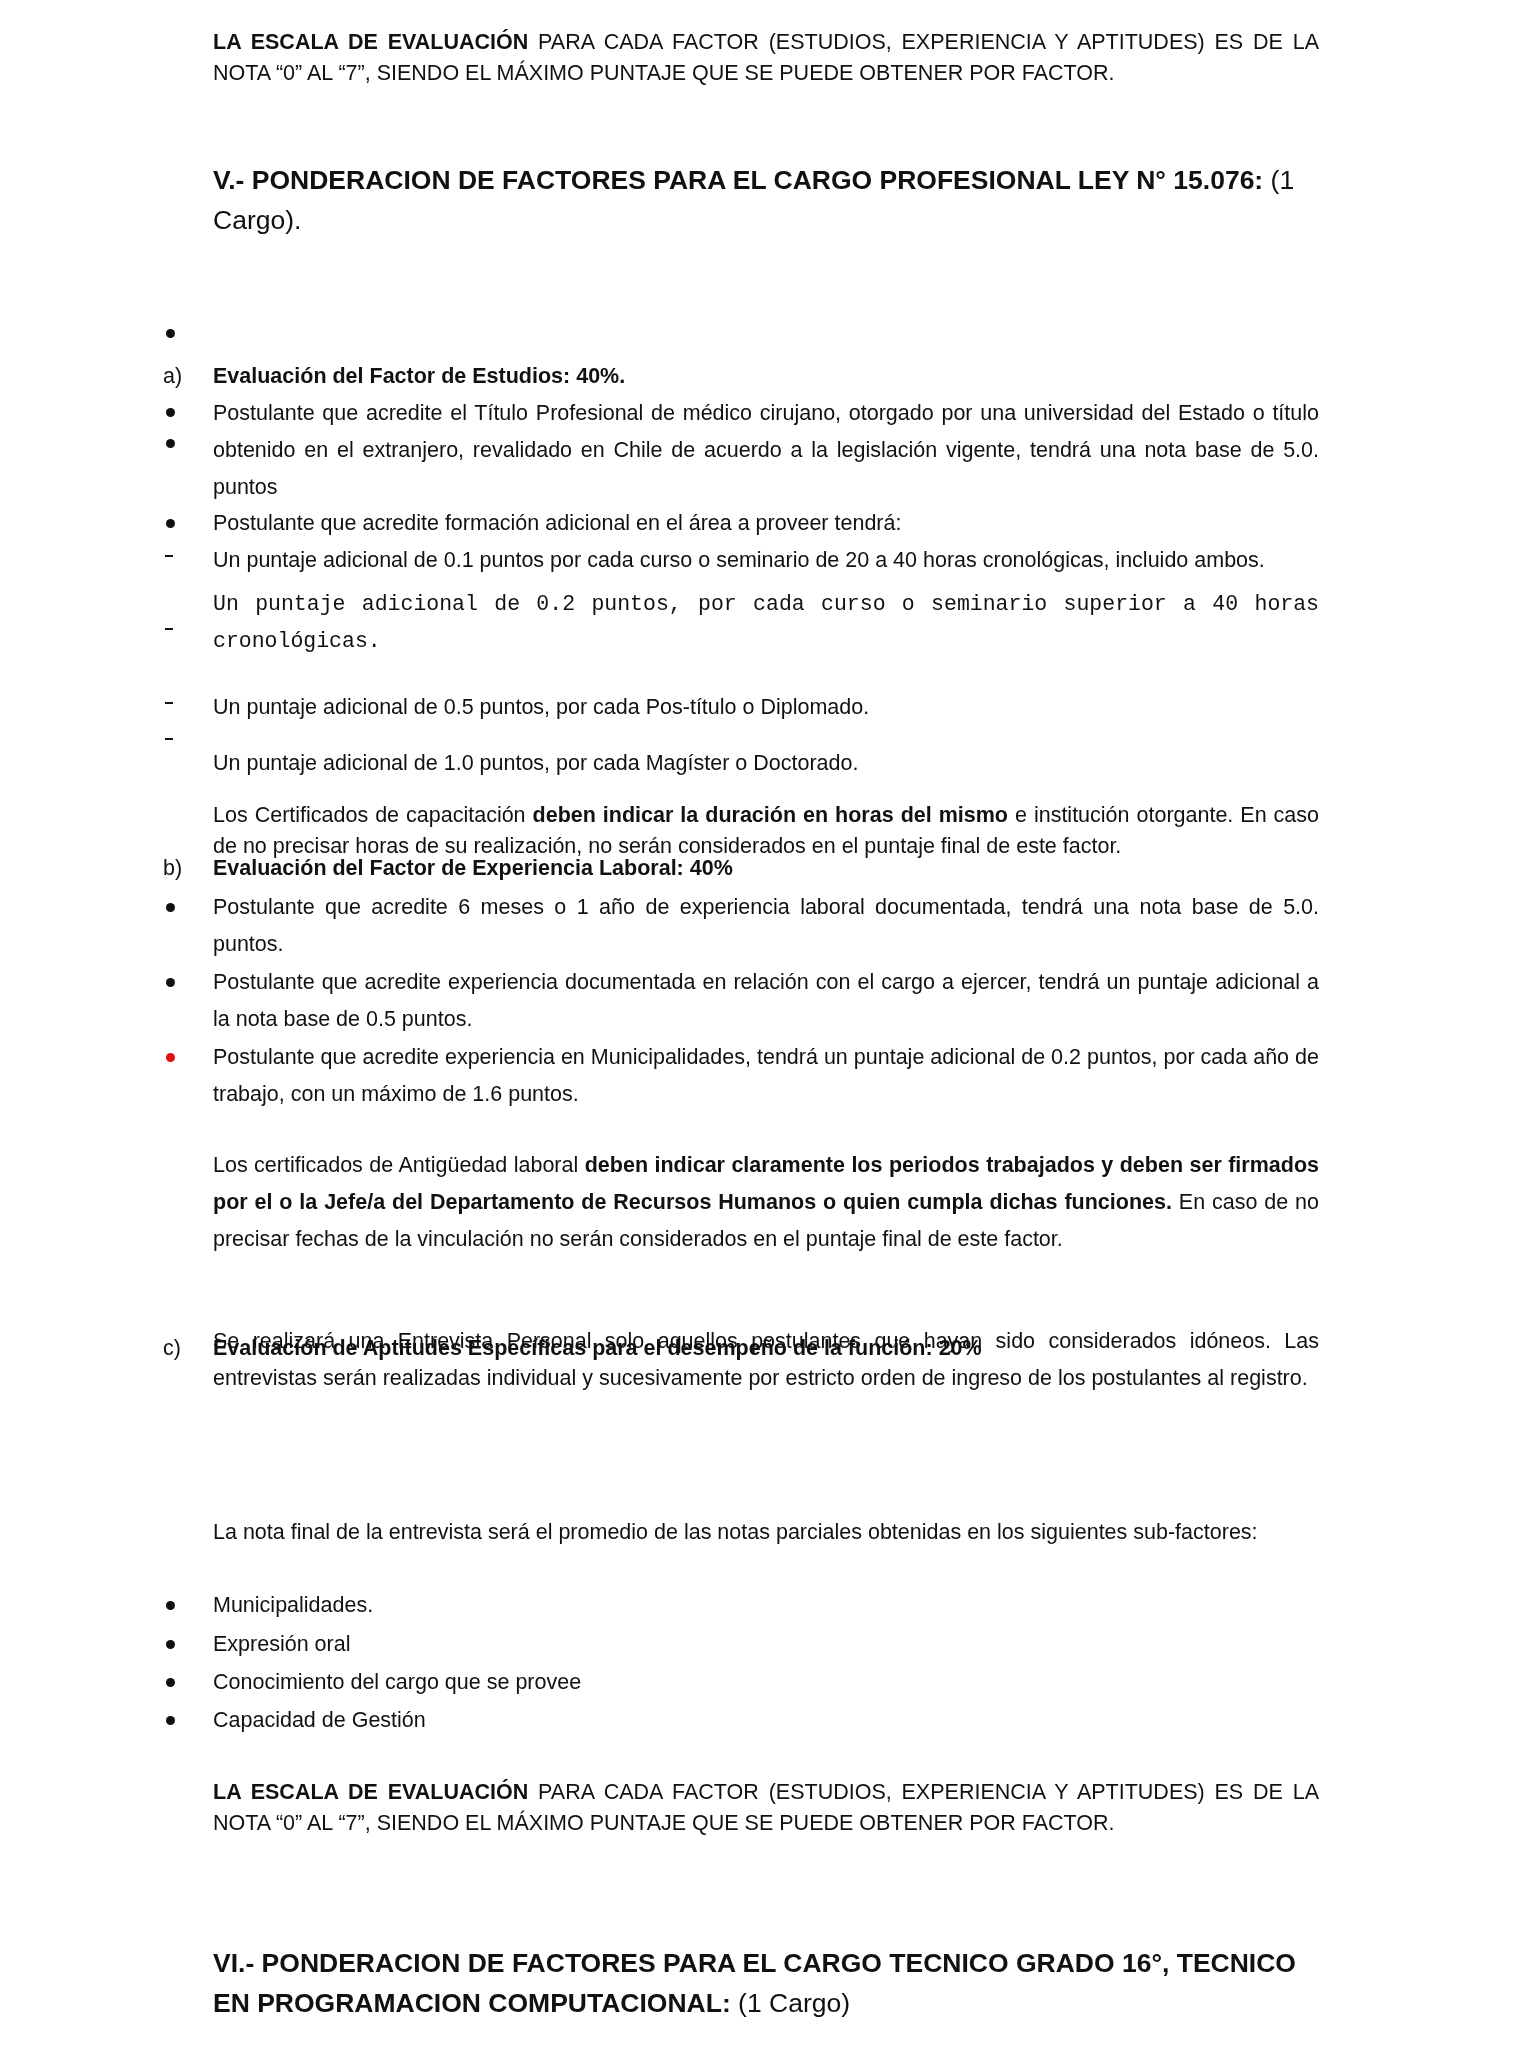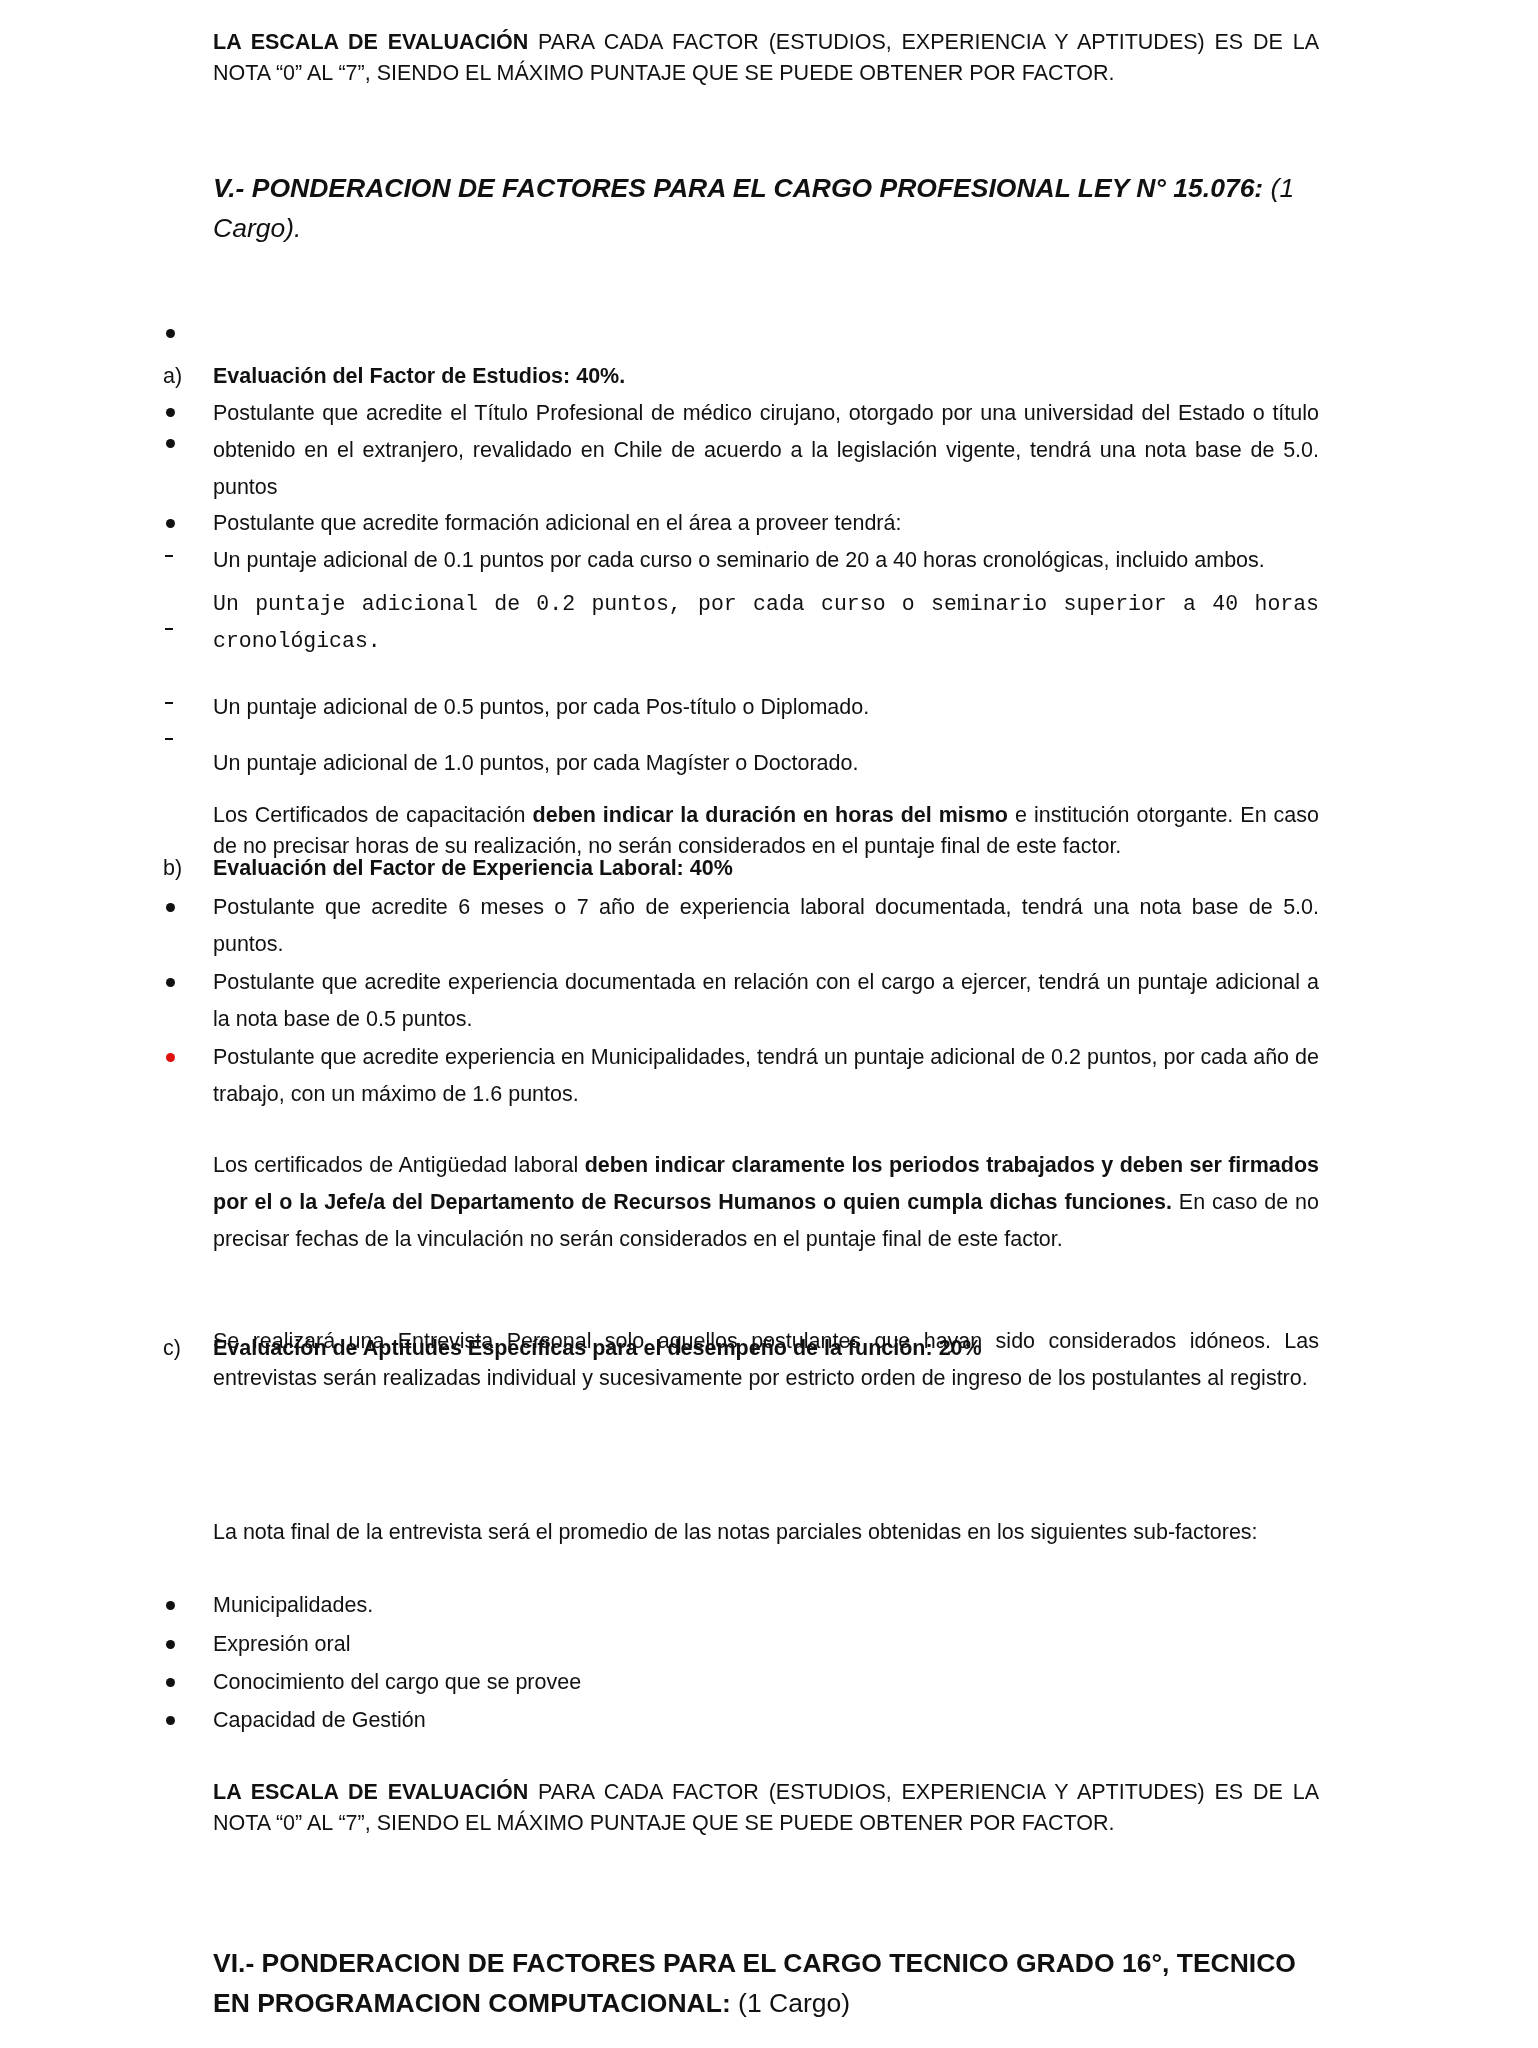--- a/index.html
+++ b/index.html
@@ -14,21 +14,21 @@
   .bul { position:absolute; left:166px; width:9px; height:9px; border-radius:50%; background:#111; }
   .bul.red { background:#e01010; }
   .dash { position:absolute; left:165px; width:8px; height:2px; background:#111; }
   .last-left { text-align-last:left; }
 </style>
 </head>
 <body>
 
 <div class="blk lh31 last-left" style="top:27px;"><b>LA ESCALA DE EVALUACIÓN</b><span> PARA CADA FACTOR (ESTUDIOS, EXPERIENCIA Y APTITUDES) ES DE LA NOTA “0” AL “7”, SIENDO EL MÁXIMO PUNTAJE QUE SE PUEDE OBTENER POR FACTOR.</span></div>
 
-<div class="blk head" style="top:168px; width:1100px;font-style:italic;"><b>V.- PONDERACION DE FACTORES PARA EL CARGO PROFESIONAL LEY N° 15.076:</b><span> (1 Cargo).</span></div>
+<div class="blk head" style="top:160px; width:1100px;"><b>V.- PONDERACION DE FACTORES PARA EL CARGO PROFESIONAL LEY N° 15.076:</b><span> (1 Cargo).</span></div>
 
 <span class="marker" style="top:358px;">a)</span>
 <div class="blk lh37" style="top:358px;"><b>Evaluación del Factor de Estudios: 40%.</b></div>
 
 <span class="bul" style="top:329px;"></span>
 <div class="blk lh37 last-left" style="top:395px;">Postulante que acredite el Título Profesional de médico cirujano, otorgado por una universidad del Estado o título obtenido en el extranjero, revalidado en Chile de acuerdo a la legislación vigente, tendrá una nota base de 5.0. puntos</div>
 <span class="bul" style="top:408px;"></span>
 
 <span class="bul" style="top:439px;"></span>
 <div class="blk lh37 last-left" style="top:505px;">Postulante que acredite formación adicional en el área a proveer tendrá:</div>
@@ -42,21 +42,21 @@
 <div class="blk lh37 last-left" style="top:689px;">Un puntaje adicional de 0.5 puntos, por cada Pos-título o Diplomado.</div>
 <span class="dash" style="top:738px;"></span>
 <div class="blk lh37 last-left" style="top:745px;">Un puntaje adicional de 1.0 puntos, por cada Magíster o Doctorado.</div>
 
 <div class="blk lh31 last-left" style="top:800px;"><span>Los Certificados de capacitación </span><b>deben indicar la duración en horas del mismo</b><span> e institución otorgante. En caso de no precisar horas de su realización, no serán considerados en el puntaje final de este factor.</span></div>
 
 <span class="marker" style="top:850px;">b)</span>
 <div class="blk lh37" style="top:850px;"><b>Evaluación del Factor de Experiencia Laboral: 40%</b></div>
 
 <span class="bul" style="top:903px;"></span>
-<div class="blk lh37 last-left" style="top:889px;">Postulante que acredite 6 meses o 7 año de experiencia laboral documentada, tendrá una nota base de 5.0. puntos.</div>
+<div class="blk lh37 last-left" style="top:889px;">Postulante que acredite 6 meses o 1 año de experiencia laboral documentada, tendrá una nota base de 5.0. puntos.</div>
 <span class="bul" style="top:978px;"></span>
 <div class="blk lh37 last-left" style="top:964px;">Postulante que acredite experiencia documentada en relación con el cargo a ejercer, tendrá un puntaje adicional a la nota base de 0.5 puntos.</div>
 <span class="bul red" style="top:1053px;"></span>
 <div class="blk lh37 last-left" style="top:1039px;">Postulante que acredite experiencia en Municipalidades, tendrá un puntaje adicional de 0.2 puntos, por cada año de trabajo, con un máximo de 1.6 puntos.</div>
 
 <div class="blk lh37 last-left" style="top:1147px;"><span>Los certificados de Antigüedad laboral </span><b>deben indicar claramente los periodos trabajados y deben ser firmados por el o la Jefe/a del Departamento de Recursos Humanos o quien cumpla dichas funciones.</b><span> En caso de no precisar fechas de la vinculación no serán considerados en el puntaje final de este factor.</span></div>
 
 <span class="marker" style="top:1330px;">c)</span>
 <div class="blk lh37" style="top:1330px;"><b>Evaluación de Aptitudes Específicas para el desempeño de la función: 20%</b></div>
 <div class="blk lh37 last-left" style="top:1323px;">Se realizará una Entrevista Personal solo aquellos postulantes que hayan sido considerados idóneos.  Las entrevistas serán realizadas individual y sucesivamente por estricto orden de ingreso de los postulantes al registro.</div>

